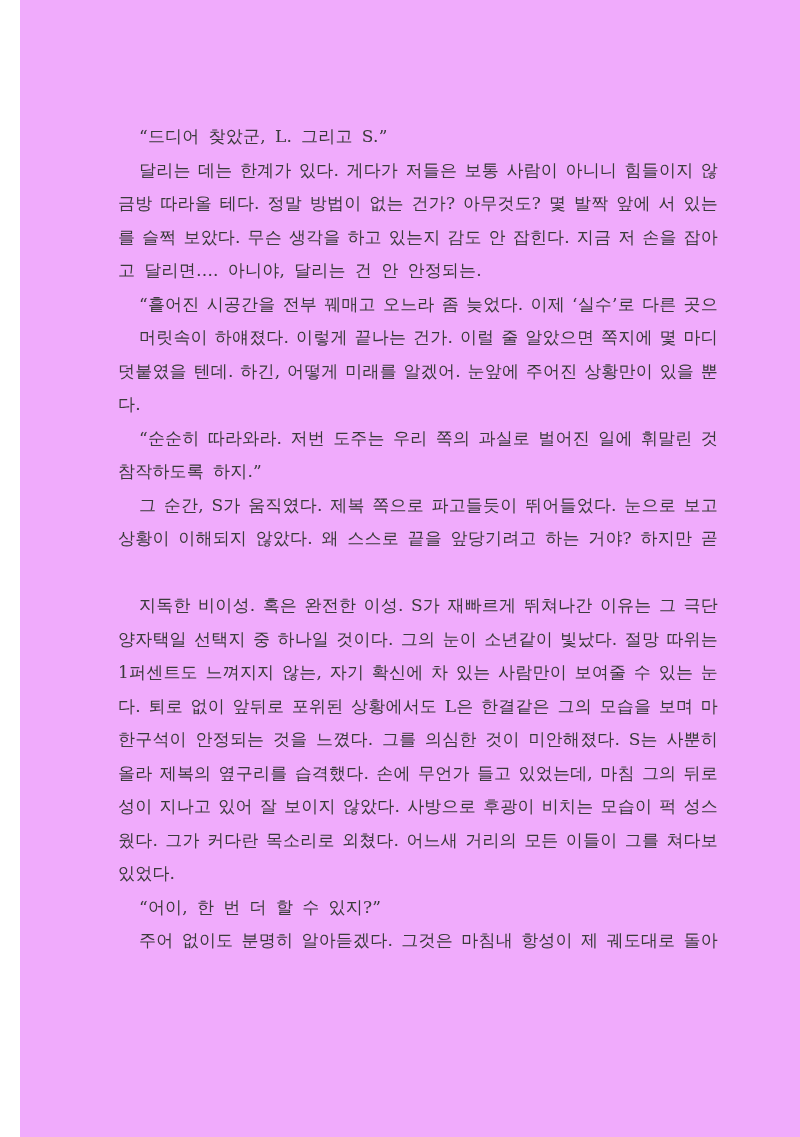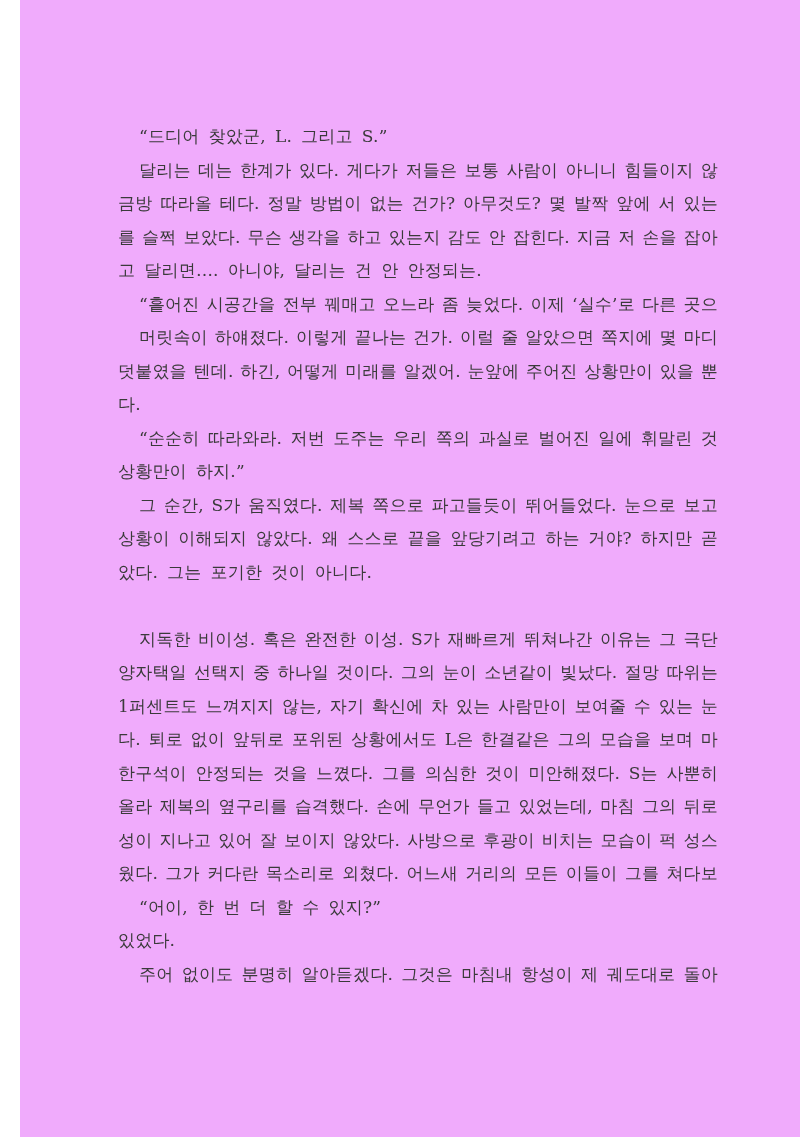--- a/index.html
+++ b/index.html
@@ -56,30 +56,29 @@
   <div class="text-line first last">“드디어 찾았군, L. 그리고 S.”</div>
       <div class="text-line first">달리는 데는 한계가 있다. 게다가 저들은 보통 사람이 아니니 힘들이지 않고도</div>
       <div class="text-line">금방 따라올 테다. 정말 방법이 없는 건가? 아무것도? 몇 발짝 앞에 서 있는 S</div>
       <div class="text-line">를 슬쩍 보았다. 무슨 생각을 하고 있는지 감도 안 잡힌다. 지금 저 손을 잡아채</div>
       <div class="text-line last">고 달리면…. 아니야, 달리는 건 안 안정되는.</div>
       <div class="text-line first">“흩어진 시공간을 전부 꿰매고 오느라 좀 늦었다. 이제 ‘실수’로 다른 곳으로</div>
       <div class="text-line first">머릿속이 하얘졌다. 이렇게 끝나는 건가. 이럴 줄 알았으면 쪽지에 몇 마디 더</div>
       <div class="text-line">덧붙였을 텐데. 하긴, 어떻게 미래를 알겠어. 눈앞에 주어진 상황만이 있을 뿐이</div>
       <div class="text-line last">다.</div>
       <div class="text-line first">“순순히 따라와라. 저번 도주는 우리 쪽의 과실로 벌어진 일에 휘말린 것이니</div>
-      <div class="text-line last">상황만이 하지.”</div>
+      <div class="text-line last">참작하도록 하지.”</div>
       <div class="text-line first">그 순간, S가 움직였다. 제복 쪽으로 파고들듯이 뛰어들었다. 눈으로 보고 있는</div>
       <div class="text-line">상황이 이해되지 않았다. 왜 스스로 끝을 앞당기려고 하는 거야? 하지만 곧 깨달</div>
-      <div class="text-line last">았다. 그는 포기한 것이 아니다.</div>
       <div class="text-line blank"></div>
       <div class="text-line first">지독한 비이성. 혹은 완전한 이성. S가 재빠르게 뛰쳐나간 이유는 그 극단적인</div>
       <div class="text-line">양자택일 선택지 중 하나일 것이다. 그의 눈이 소년같이 빛났다. 절망 따위는 단</div>
       <div class="text-line">1퍼센트도 느껴지지 않는, 자기 확신에 차 있는 사람만이 보여줄 수 있는 눈빛이</div>
       <div class="text-line">다. 퇴로 없이 앞뒤로 포위된 상황에서도 L은 한결같은 그의 모습을 보며 마음</div>
       <div class="text-line">한구석이 안정되는 것을 느꼈다. 그를 의심한 것이 미안해졌다. S는 사뿐히 날아</div>
       <div class="text-line">올라 제복의 옆구리를 습격했다. 손에 무언가 들고 있었는데, 마침 그의 뒤로 항</div>
       <div class="text-line">성이 지나고 있어 잘 보이지 않았다. 사방으로 후광이 비치는 모습이 퍽 성스러</div>
       <div class="text-line">웠다. 그가 커다란 목소리로 외쳤다. 어느새 거리의 모든 이들이 그를 쳐다보고</div>
+      <div class="text-line last">있었다.</div>
       <div class="text-line first last">“어이, 한 번 더 할 수 있지?”</div>
-      <div class="text-line last">있었다.</div>
       <div class="text-line first">주어 없이도 분명히 알아듣겠다. 그것은 마침내 항성이 제 궤도대로 돌아 발밑</div>
     </div>
 </div>
 
 </body></html>

